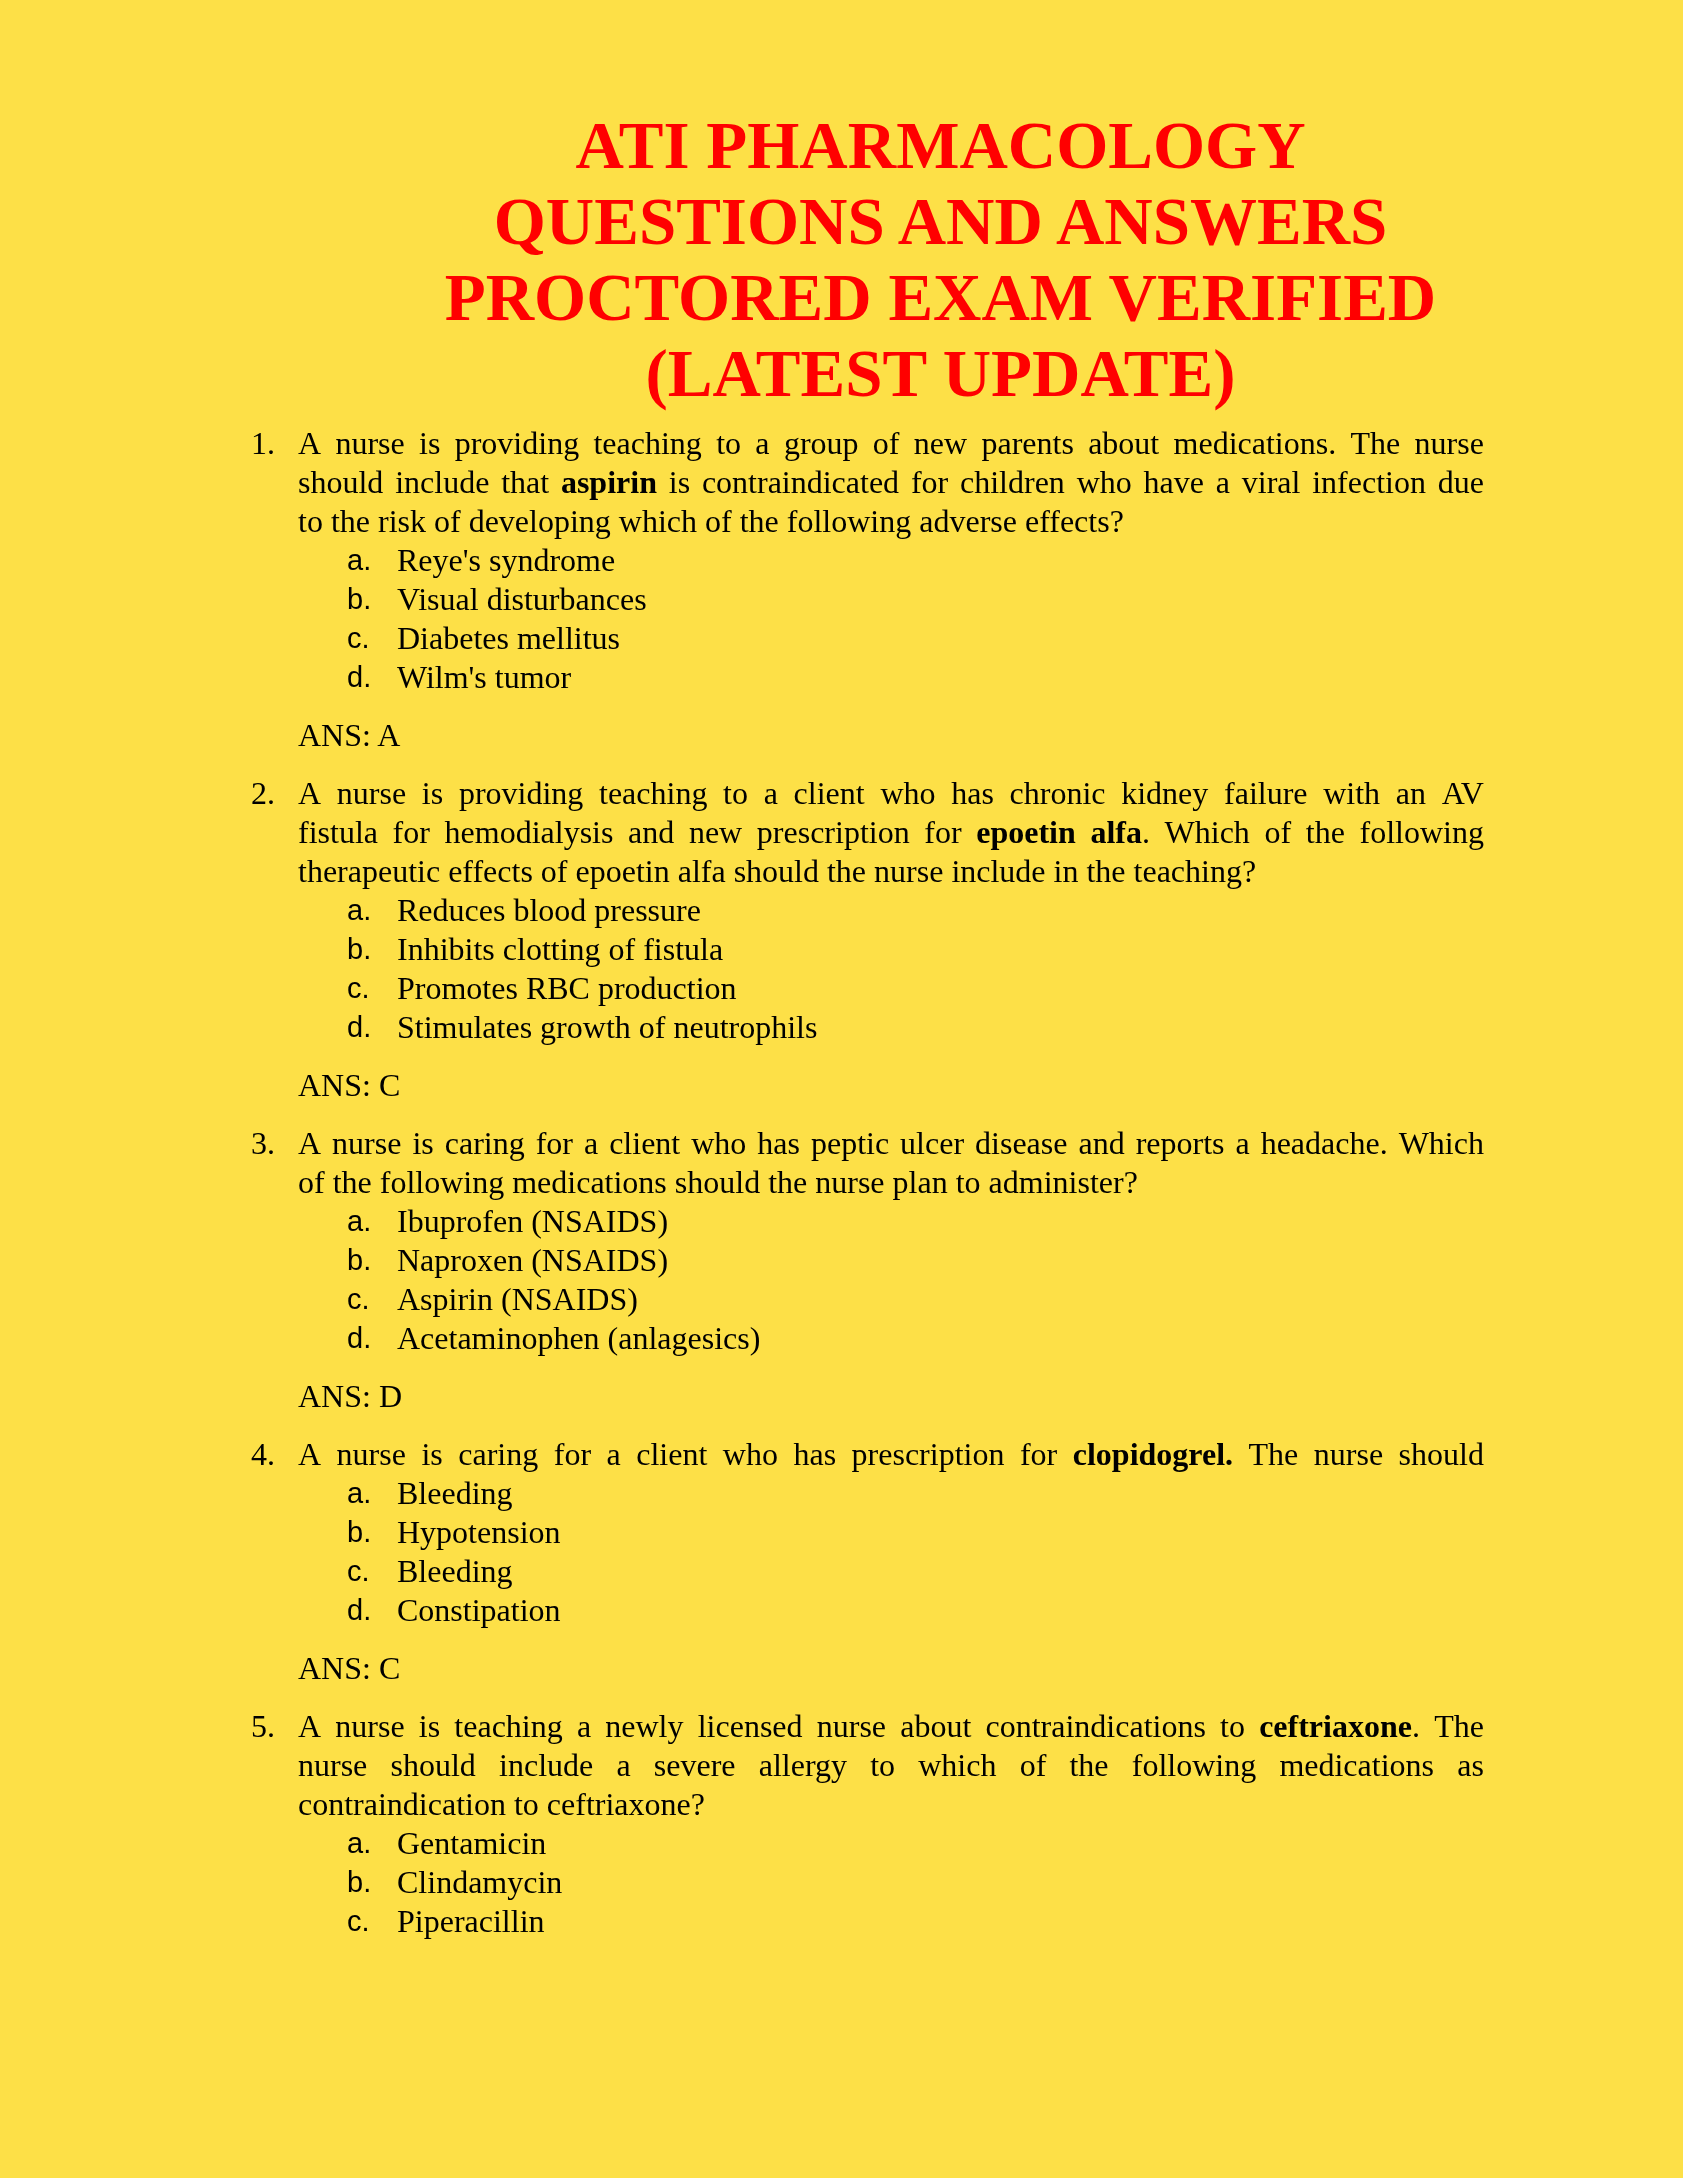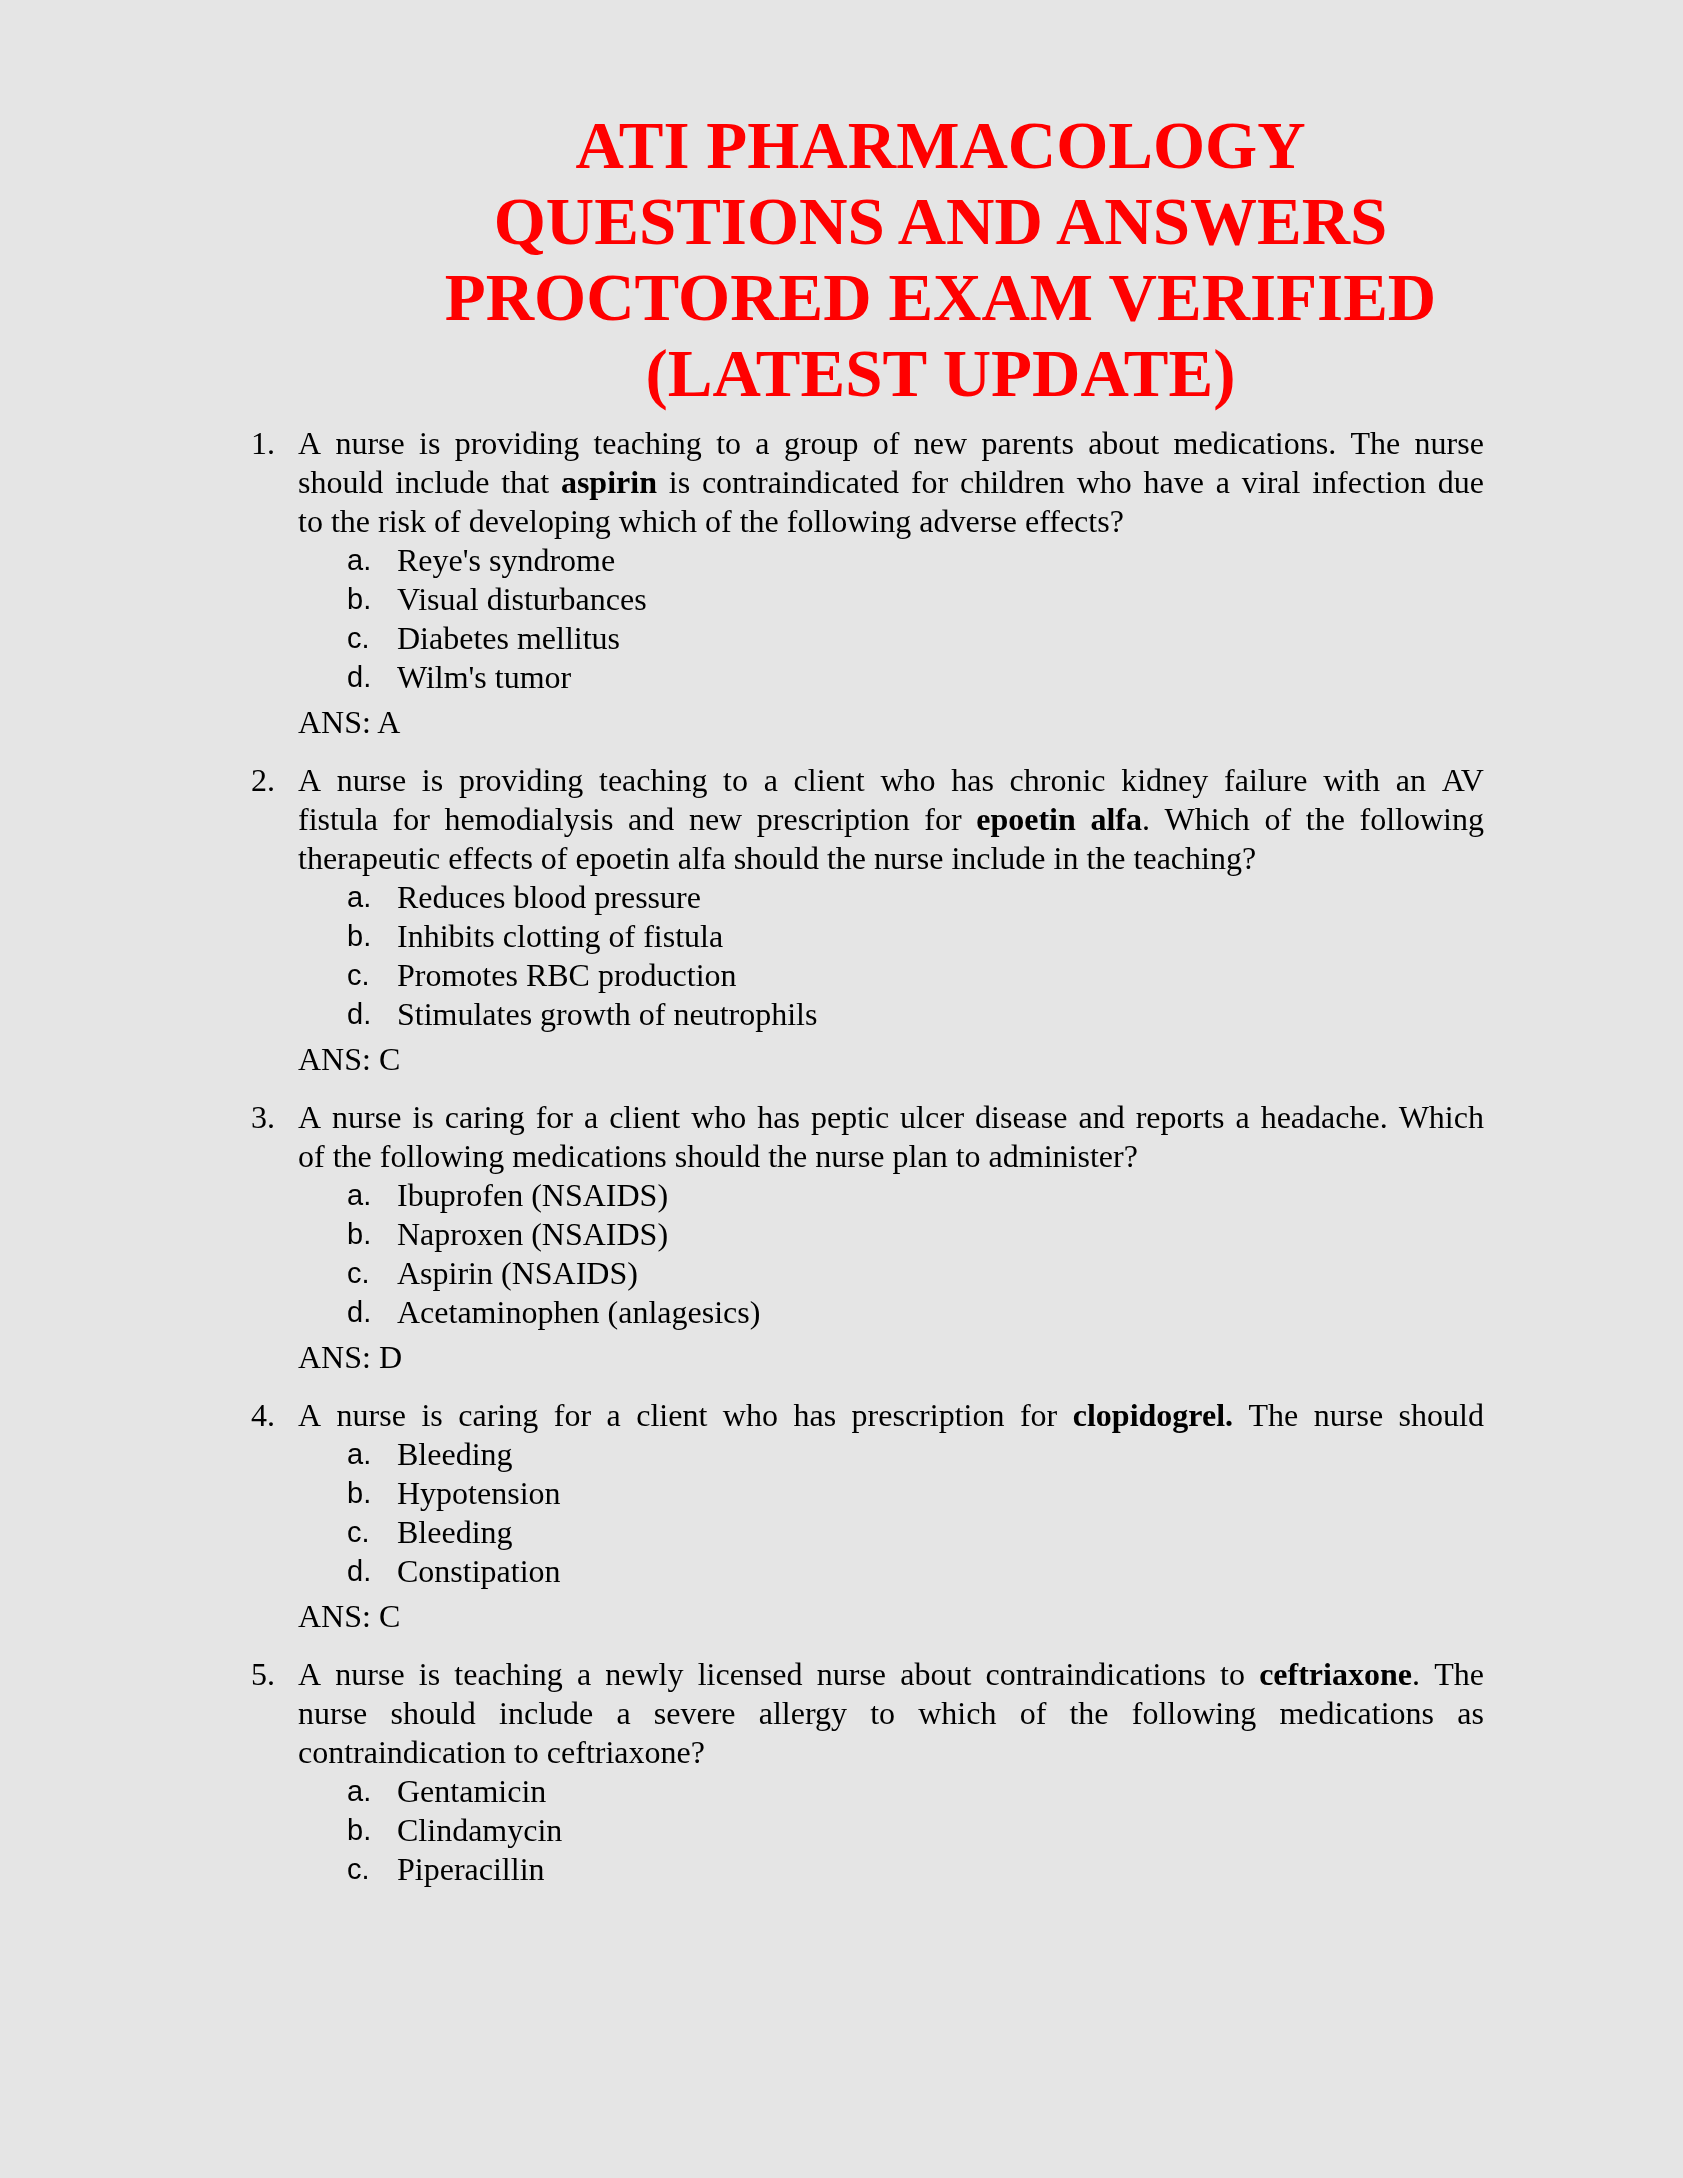--- a/index.html
+++ b/index.html
@@ -1,17 +1,17 @@
 <!DOCTYPE html>
 <html><head>
 <meta charset="utf-8">
 <style>
   html, body { margin: 0; padding: 0; background: #ffffff; }
   body { width: 1683px; height: 2178px; position: relative; overflow: hidden; }
-  .page { position: absolute; left: 0; top: 0; width: 1683px; height: 2178px; background: #e5e5e5; }
+  .page { position: absolute; left: 0; top: 0; width: 1683px; height: 2178px; background: #fde047; }
   .title {
     position: absolute; left: 396px; top: 107px; width: 1089px;
     font-family: "Liberation Serif", serif; font-weight: bold;
     font-size: 67px; line-height: 76px; color: #ff0000; text-align: center;
   }
   .title div { white-space: nowrap; }
   .body {
     position: absolute; left: 248px; top: 424px; width: 1238px;
     font-family: "Liberation Serif", serif; font-size: 32px; line-height: 39px; color: #000;
   }
@@ -20,21 +20,21 @@
   .qnum { position: absolute; left: 3px; top: 0; }
   .stem { margin-left: 50px; width: 1186px; }
   .stem-line { text-align: justify; text-align-last: justify; white-space: nowrap; display: flex; justify-content: space-between; }
   .stem-line.last { display: block; text-align: left; text-align-last: left; }
   .stem-line .w { display: inline; }
   .drug { font-weight: bold; text-decoration-thickness: 3px; text-underline-offset: 4px; }
   .options { margin-left: 99px; }
   .opt { position: relative; height: 39px; }
   .opt-label { position: absolute; left: 0; font-family: "Liberation Sans", sans-serif; font-size: 29px; }
   .opt-text { position: absolute; left: 50px; white-space: nowrap; }
-  .ans { margin-left: 50px; margin-top: 6px; }
+  .ans { margin-left: 50px; margin-top: 19px; }
 </style>
 </head>
 <body>
 
 <div class="page">
   <div class="title">
     <div>ATI PHARMACOLOGY</div>
     <div>QUESTIONS AND ANSWERS</div>
     <div>PROCTORED EXAM VERIFIED</div>
     <div>(LATEST UPDATE)</div>

